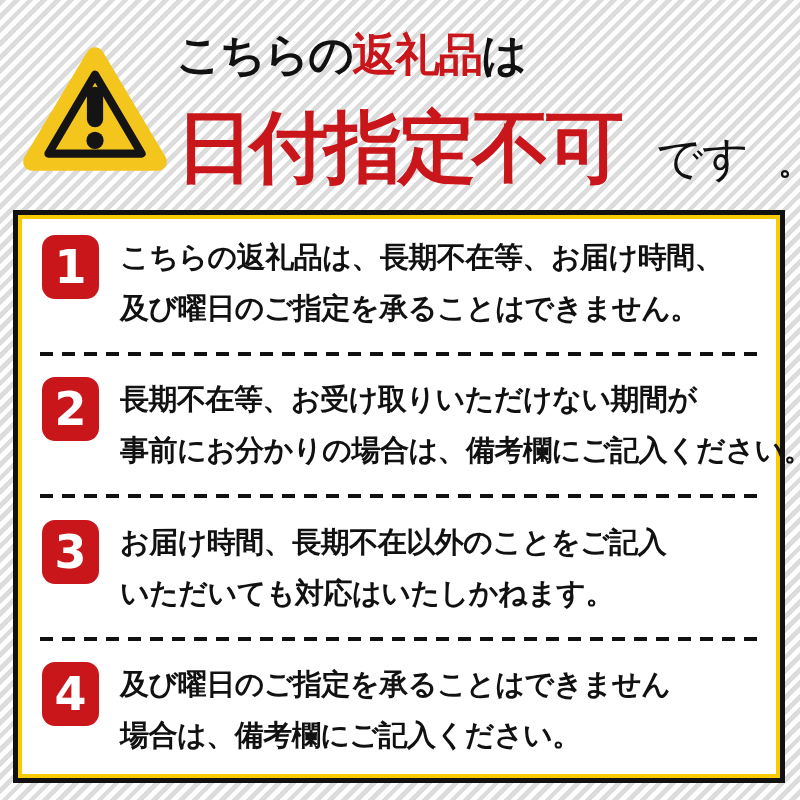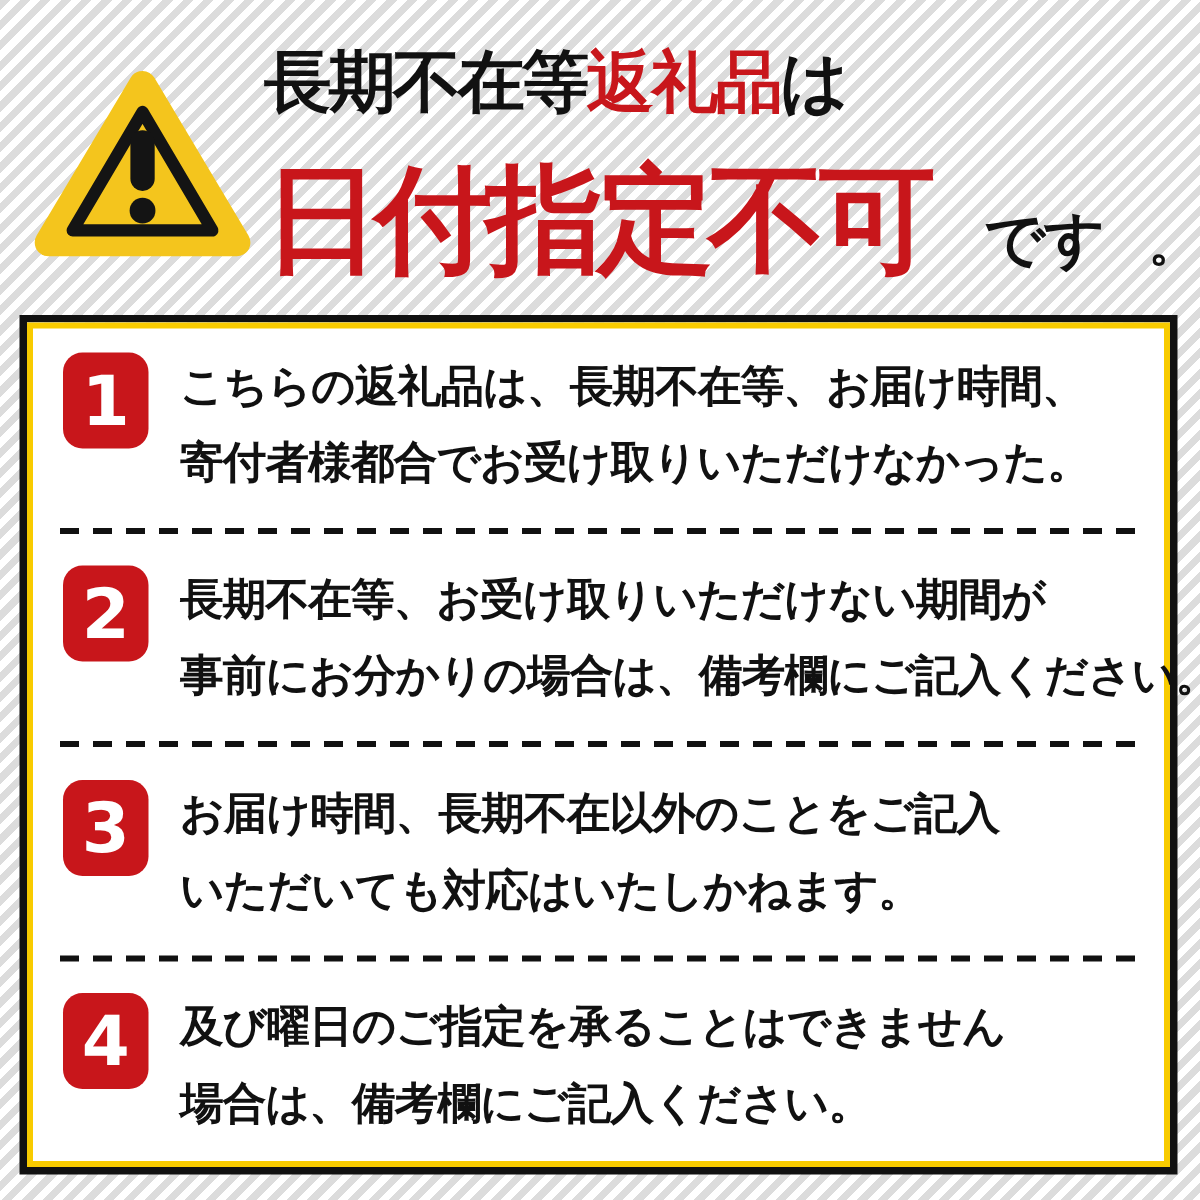--- a/index.html
+++ b/index.html
@@ -32,22 +32,22 @@
 
   .hero-line2 { display: flex; align-items: baseline; margin-top: 22px; gap: 28px; }
   .hero-main {
     color: #c8161b;
     font-size: 78px;
     font-weight: 900;
     letter-spacing: -4px;
     line-height: 86px;
   }
   .hero-suffix {
-    font-size: 40px;
-    font-weight: 700;
+    font-size: 46px;
+    font-weight: 400;
     margin-left: 8px;
     letter-spacing: -1px;
   }
   .hero-period { font-size: 32px; font-weight: 700; margin-left: 2px; }
 
   
   .notes-box {
     position: absolute;
     left: 13px; top: 210px;
     width: 772px; height: 573px;
@@ -103,40 +103,40 @@
   <header class="hero">
     <svg class="warning-icon" viewBox="0 0 160 150" xmlns="http://www.w3.org/2000/svg" aria-hidden="true">
       <polygon points="82,28 144,132 20,132" fill="#f4c51d" stroke="#f4c51d" stroke-width="18" stroke-linejoin="round"></polygon>
       <polygon points="82,46 128,124 36,124" fill="none" stroke="#141414" stroke-width="8" stroke-linejoin="round"></polygon>
       <rect x="74" y="58" width="16" height="40" rx="8" fill="#141414"></rect>
       <circle cx="82" cy="111" r="8.5" fill="#141414"></circle>
     </svg>
 
     <div class="hero-text">
       <div class="hero-line1">
-        <span>長期不在等</span><span class="red">返礼品</span><span>は</span>
+        <span>こちらの</span><span class="red">返礼品</span><span>は</span>
       </div>
       <div class="hero-line2">
         <span class="hero-main">日付指定不可</span>
         <span class="hero-suffix">です</span>
         <span class="hero-period">。</span>
       </div>
     </div>
   </header>
 
   <section class="notes-box">
     <div class="notes-inner">
 
       <div class="note">
         <div class="badge">
           <span>1</span>
         </div>
         <div class="note-text">
           <div class="note-line">こちらの返礼品は、長期不在等、お届け時間、</div>
-          <div class="note-line">寄付者様都合でお受け取りいただけなかった。</div>
+          <div class="note-line">及び曜日のご指定を承ることはできません。</div>
         </div>
       </div>
 
       <div class="sep"></div>
 
       <div class="note">
         <div class="badge">
           <span>2</span>
         </div>
         <div class="note-text">

